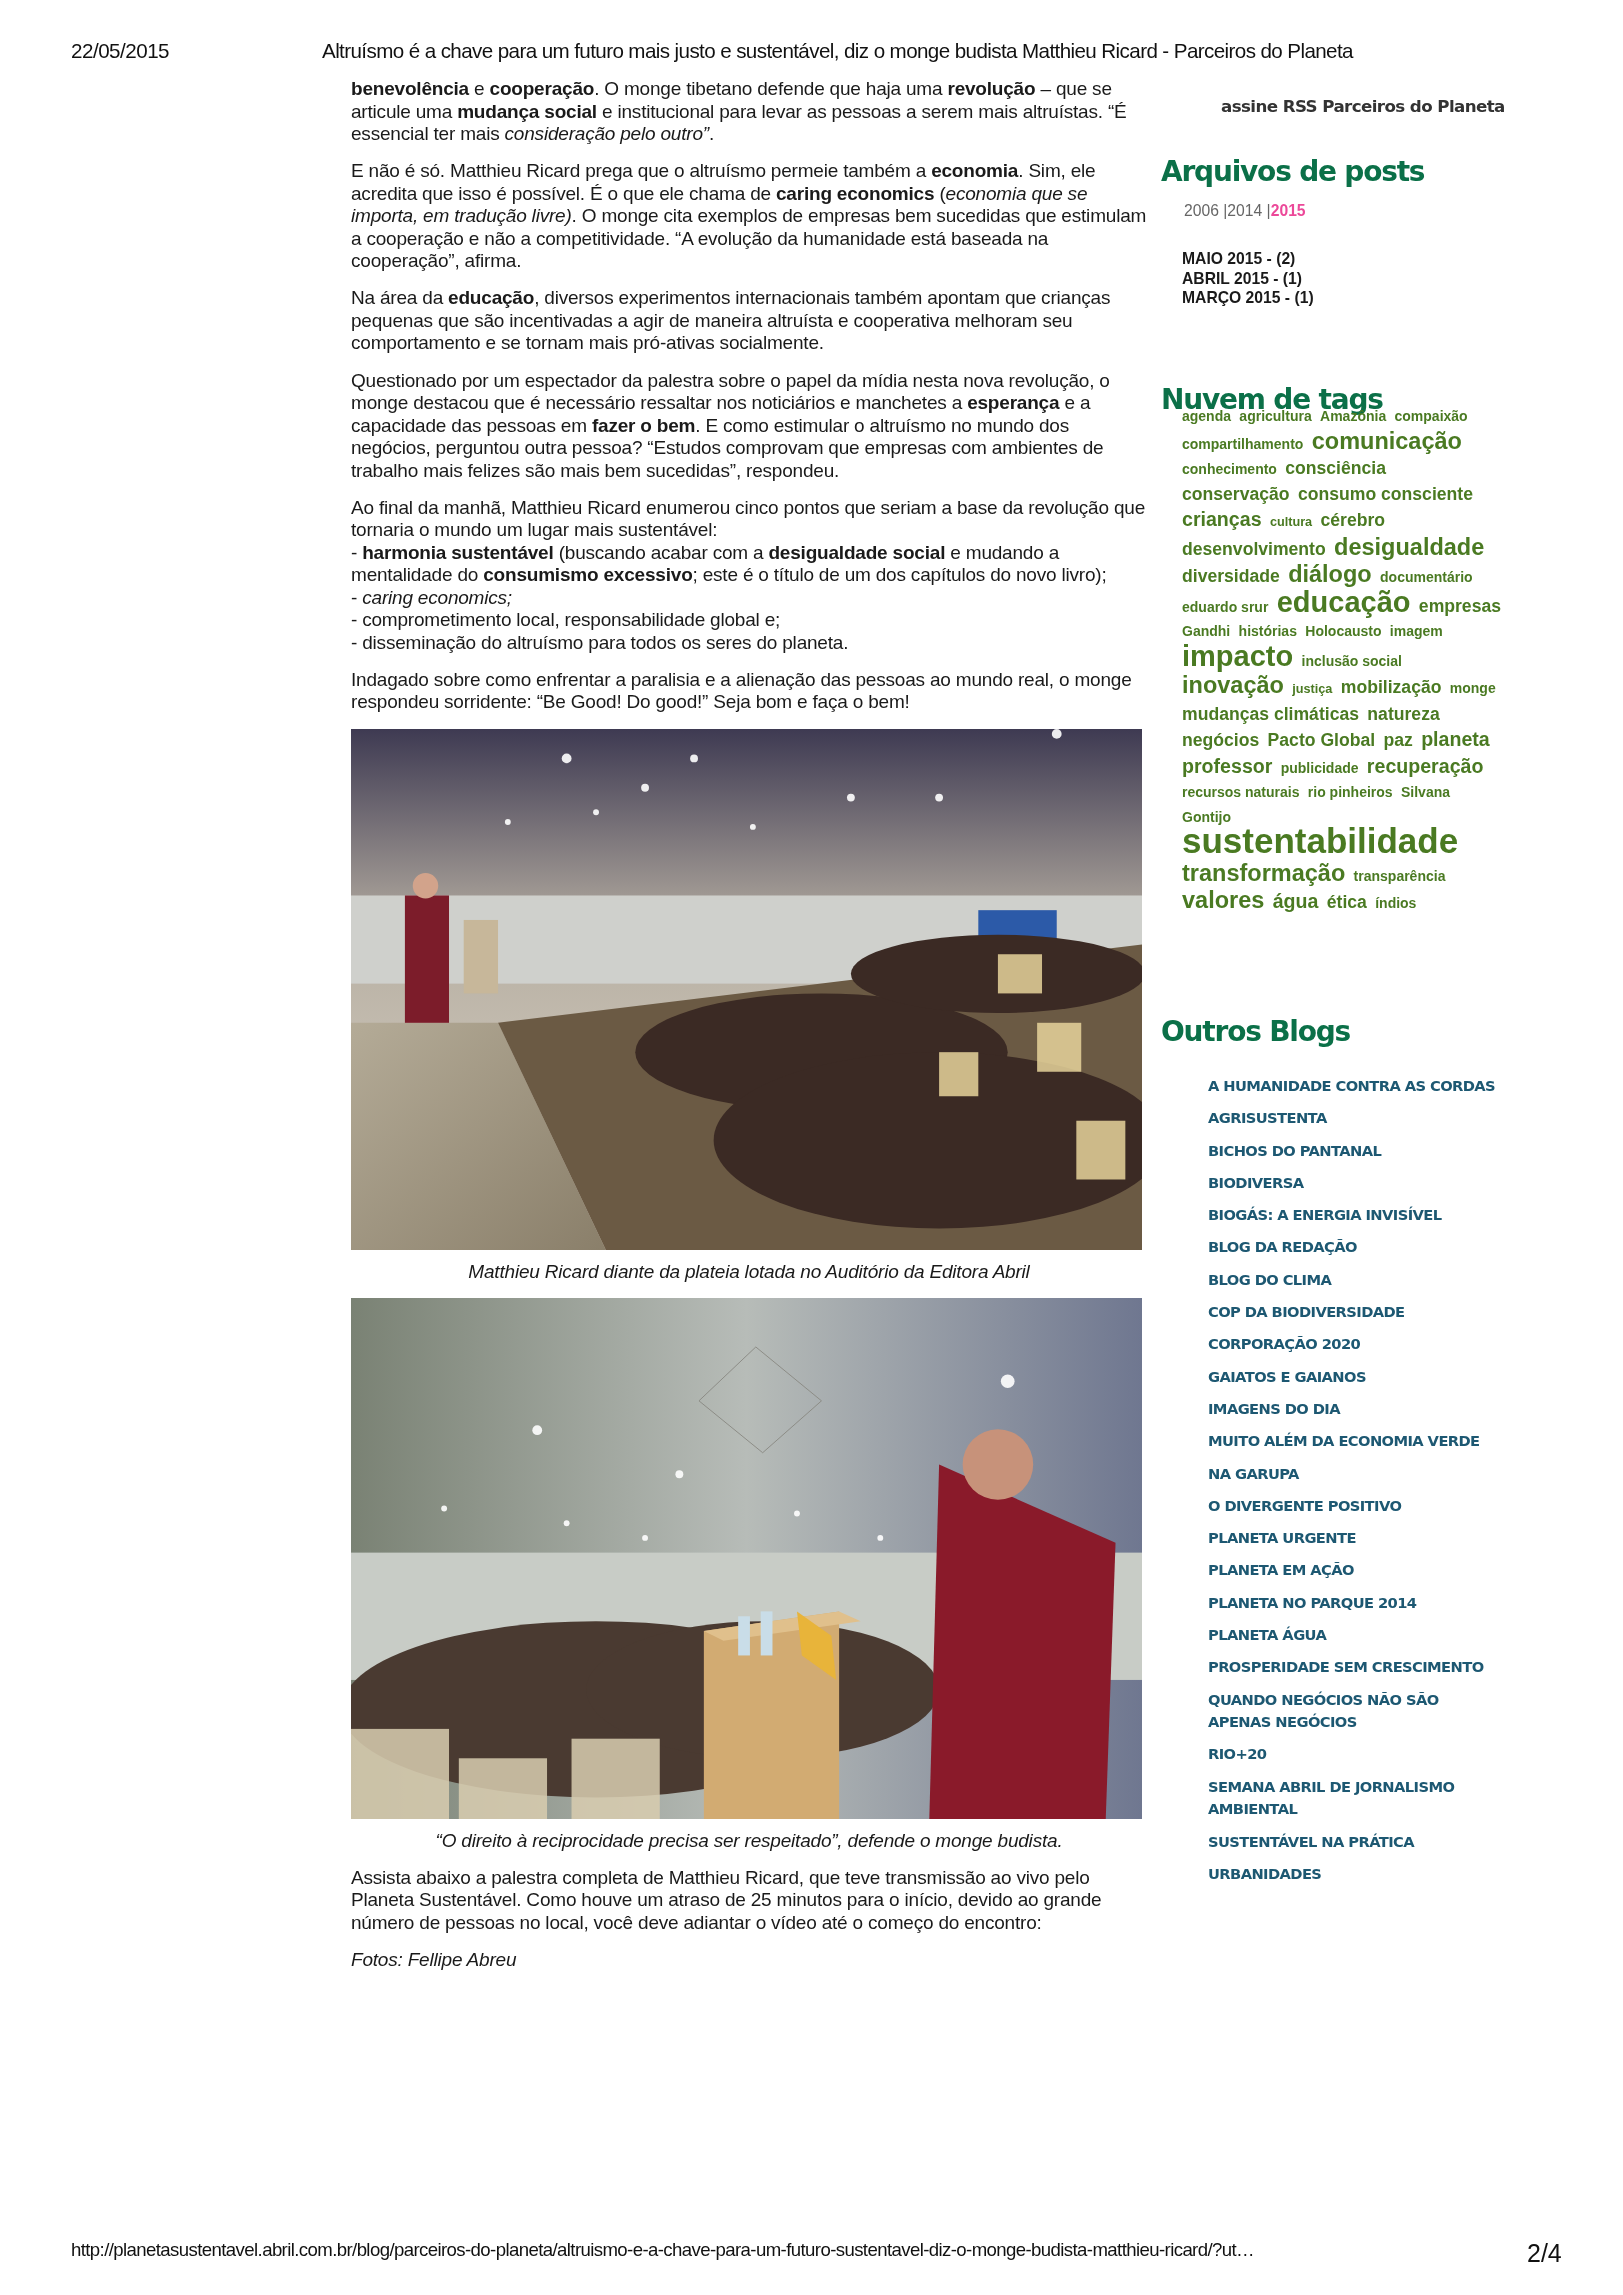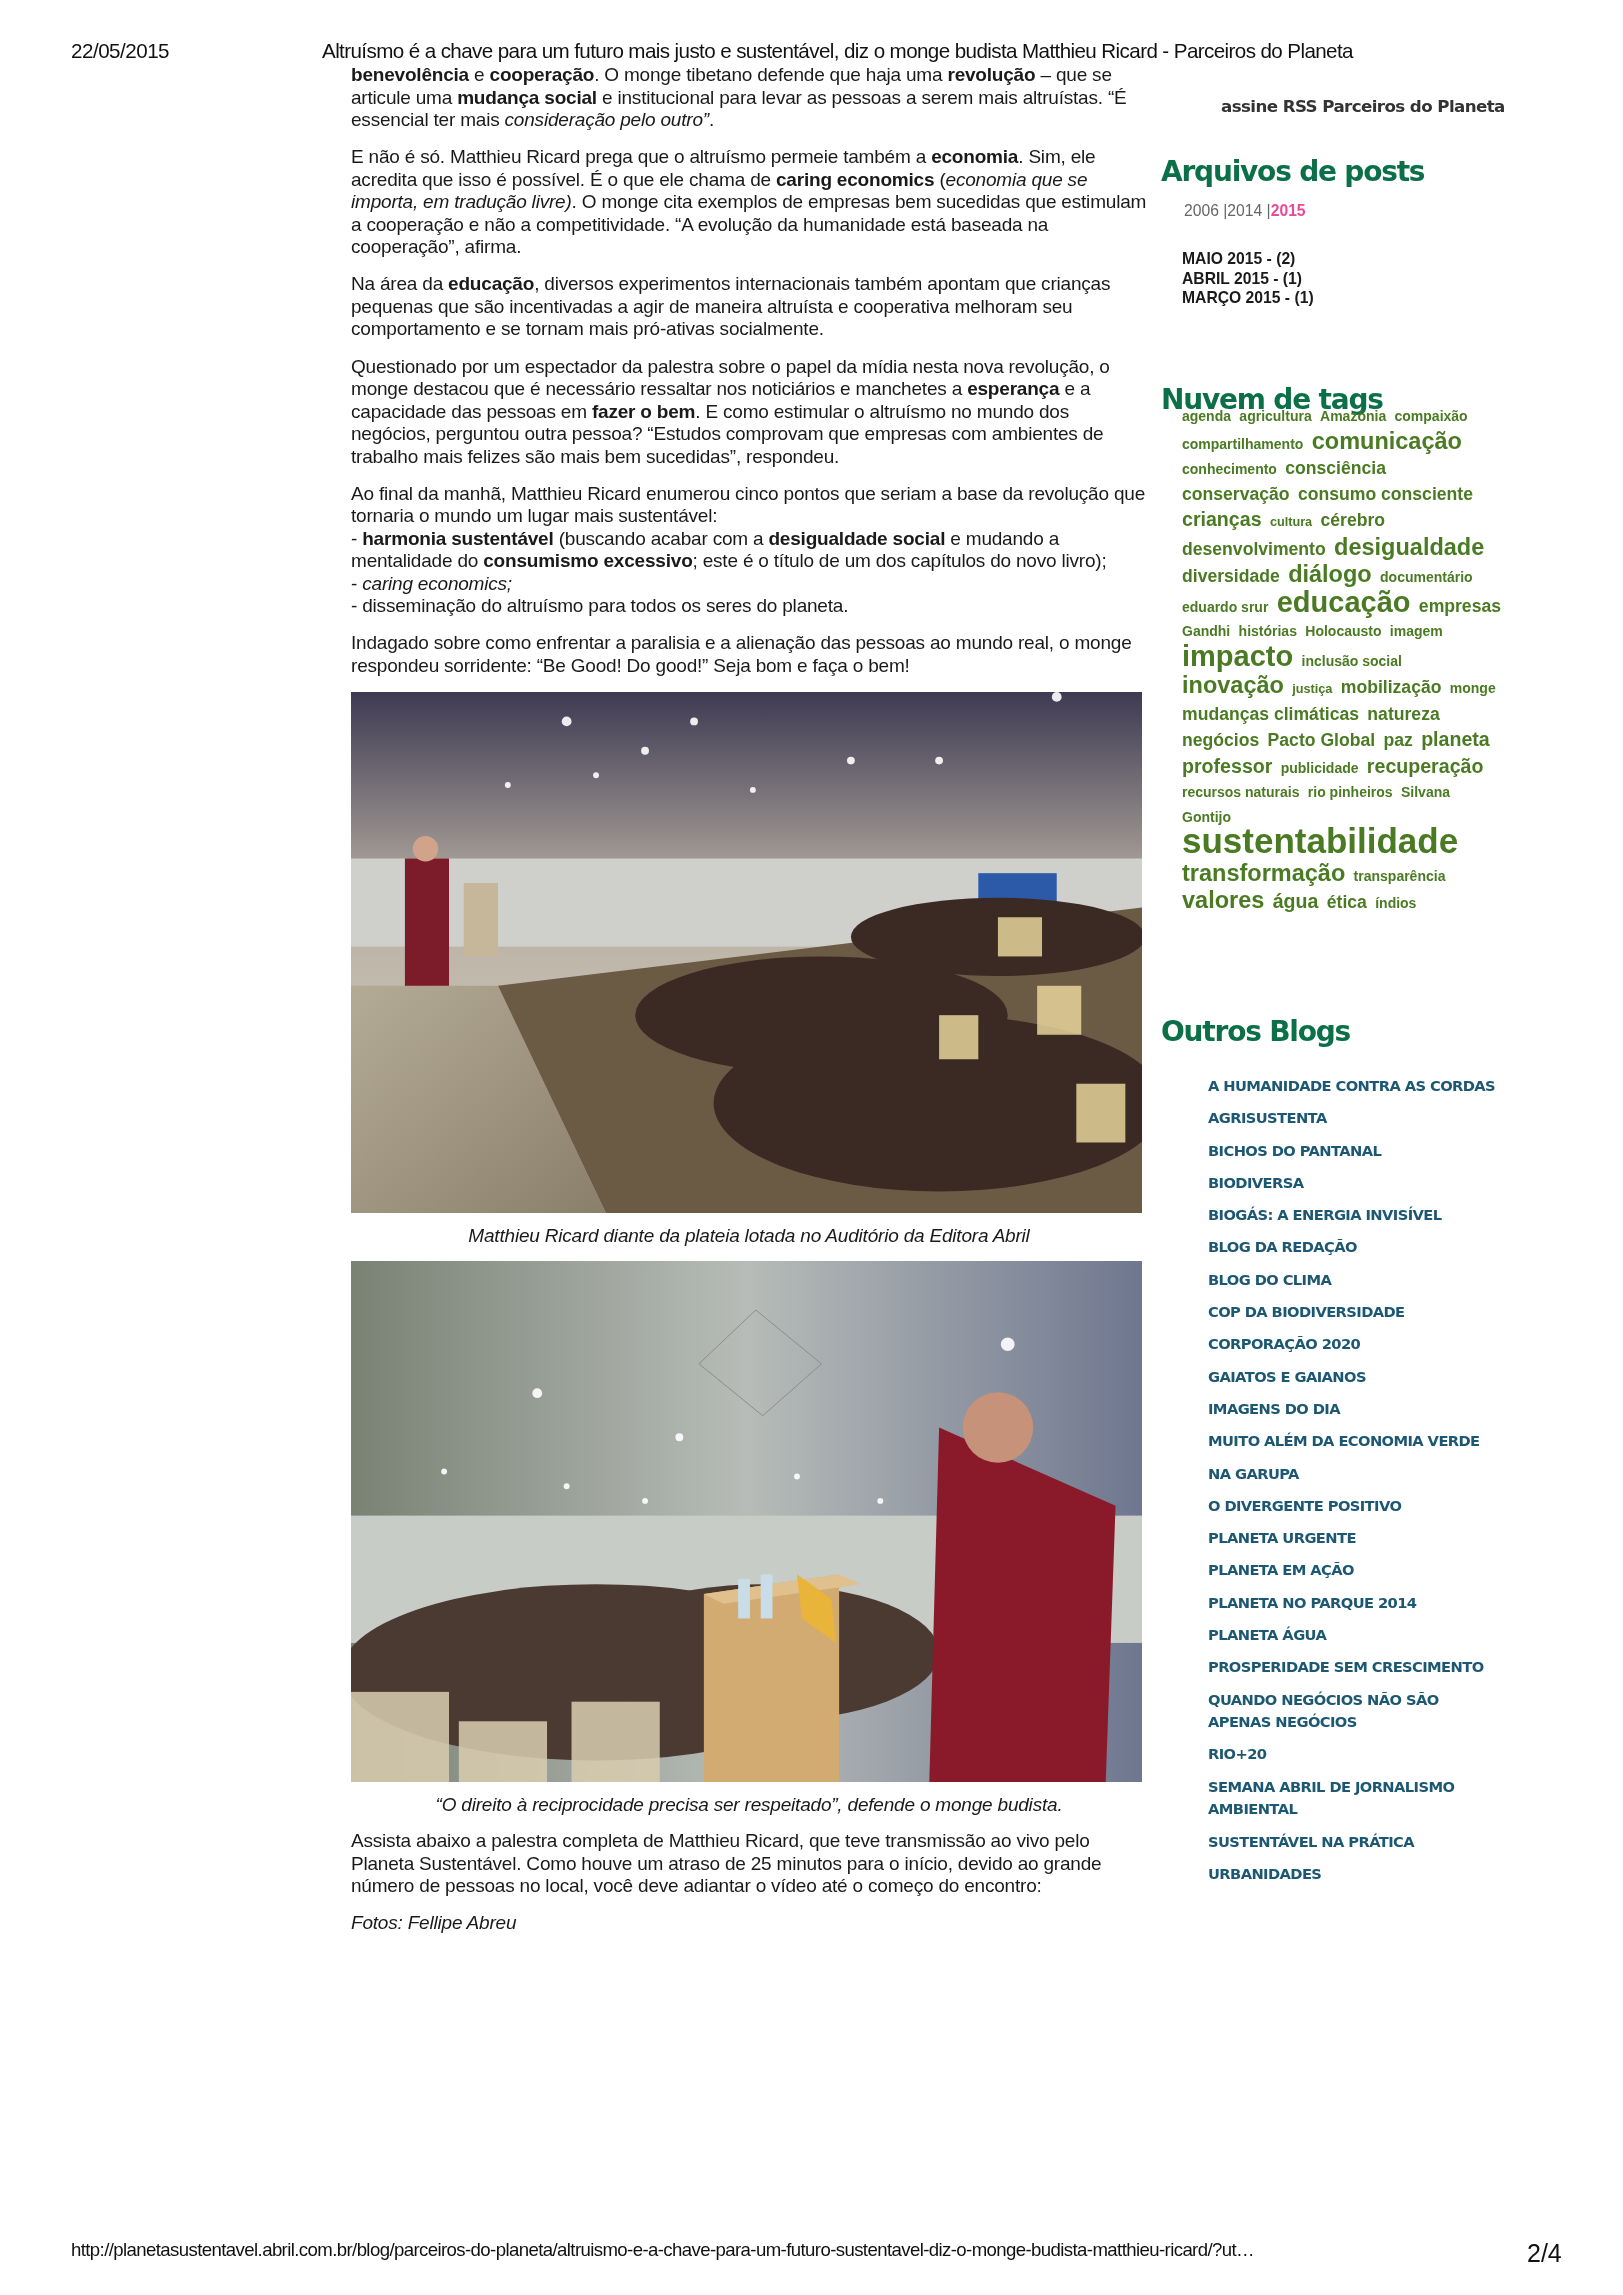--- a/index.html
+++ b/index.html
@@ -3,21 +3,21 @@
 <meta charset="utf-8">
 <style>
   html, body { margin: 0; padding: 0; background: #ffffff; }
   body { width: 1623px; height: 2296px; position: relative; overflow: hidden;
          font-family: "Liberation Sans", sans-serif; color: #1a1a1a; }
   .hdr-date { position: absolute; left: 71px; top: 39px; font-size: 20.6px; color: #111; letter-spacing: -0.5px; }
   .hdr-title { position: absolute; left: 322px; top: 39px; font-size: 20.6px; color: #111; letter-spacing: -0.6px; white-space: nowrap; }
   .ftr-url { position: absolute; left: 71px; top: 2239px; font-size: 18.6px; color: #111; letter-spacing: -0.6px; white-space: nowrap; }
   .ftr-page { position: absolute; left: 1527px; top: 2239px; font-size: 25px; color: #111; }
 
-  .article { position: absolute; left: 351px; top: 64px; width: 796px; font-size: 19px; line-height: 22.5px; color: #1a1a1a; letter-spacing: -0.2px; }
+  .article { position: absolute; left: 351px; top: 78px; width: 796px; font-size: 19px; line-height: 22.5px; color: #1a1a1a; letter-spacing: -0.2px; }
   .article p { margin: 0 0 14.7px 0; }
   .article b { font-weight: bold; }
   .article .list-line { display: block; }
   .photo { width: 791px; height: 521px; display: block; margin-top: 3.9px; position: relative; overflow: hidden; }
   .photo svg { display: block; width: 100%; height: 100%; }
   .caption { text-align: center; font-style: italic; margin: 11.8px 0 13.7px 0; }
   .rss { position: absolute; left: 1221px; top: 96px; font-family: "DejaVu Sans", sans-serif; font-weight: bold;
          font-size: 16.7px; color: #333; letter-spacing: -0.6px; }
   .side-h { position: absolute; font-family: "DejaVu Sans", sans-serif; font-weight: bold; color: #0b7048;
             font-size: 28px; letter-spacing: -1.2px; }
@@ -46,20 +46,21 @@
   <p>
     <span>Na área da </span><b>educação</b><span>, diversos experimentos internacionais também apontam que crianças pequenas que são incentivadas a agir de maneira altruísta e cooperativa melhoram seu comportamento e se tornam mais pró-ativas socialmente.</span>
   </p>
   <p>
     <span>Questionado por um espectador da palestra sobre o papel da mídia nesta nova revolução, o monge destacou que é necessário ressaltar nos noticiários e manchetes a </span><b>esperança</b><span> e a capacidade das pessoas em </span><b>fazer o bem</b><span>. E como estimular o altruísmo no  mundo dos negócios, perguntou outra pessoa? “Estudos comprovam que empresas com ambientes de trabalho mais felizes são mais bem sucedidas”, respondeu.</span>
   </p>
   <p>
     <span class="list-line">Ao final da manhã,  Matthieu Ricard enumerou cinco pontos que seriam a base da revolução que tornaria o mundo um lugar mais sustentável:</span>
     <span class="list-line"><span>- </span><b>harmonia sustentável</b><span> (buscando acabar com a </span><b>desigualdade social</b><span> e mudando a mentalidade do </span><b>consumismo excessivo</b><span>; este é o título de um dos capítulos do novo livro);</span></span>
     <span class="list-line"><span>- </span><i>caring economics;</i></span>
+    <span class="list-line">- comprometimento local, responsabilidade global e;</span>
     <span class="list-line">- disseminação do altruísmo  para todos os seres do planeta.</span>
   </p>
   <p>Indagado sobre como enfrentar a paralisia e a alienação das pessoas ao mundo real, o monge respondeu sorridente: “Be Good! Do good!” Seja bom e faça o bem!</p>
 
   <div class="photo">
     <svg viewBox="0 0 807 532" preserveAspectRatio="none">
       <defs>
         <linearGradient id="ceil1" x1="0" y1="0" x2="0" y2="1">
           <stop offset="0" stop-color="#3e3a52"></stop>
             <stop offset="0.4" stop-color="#b8b0a3"></stop>

